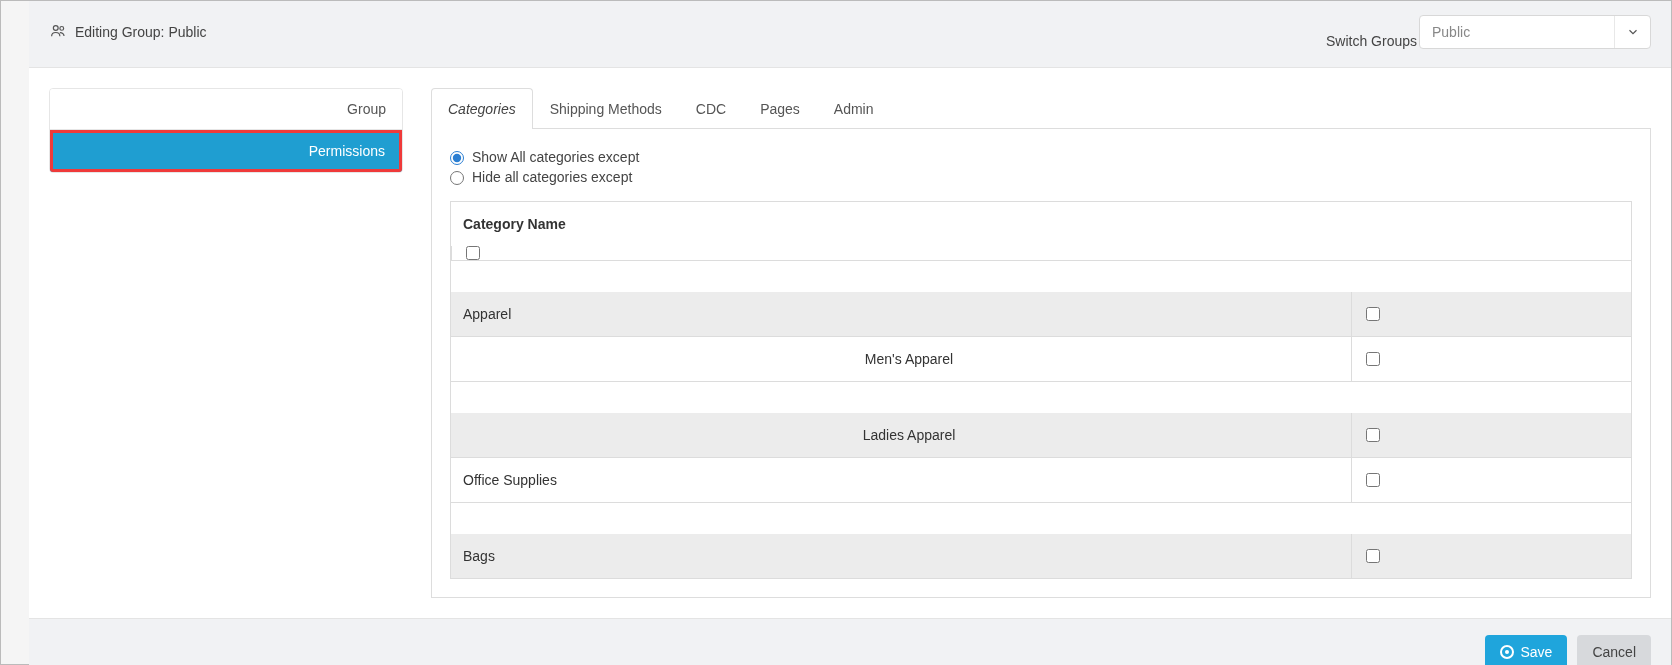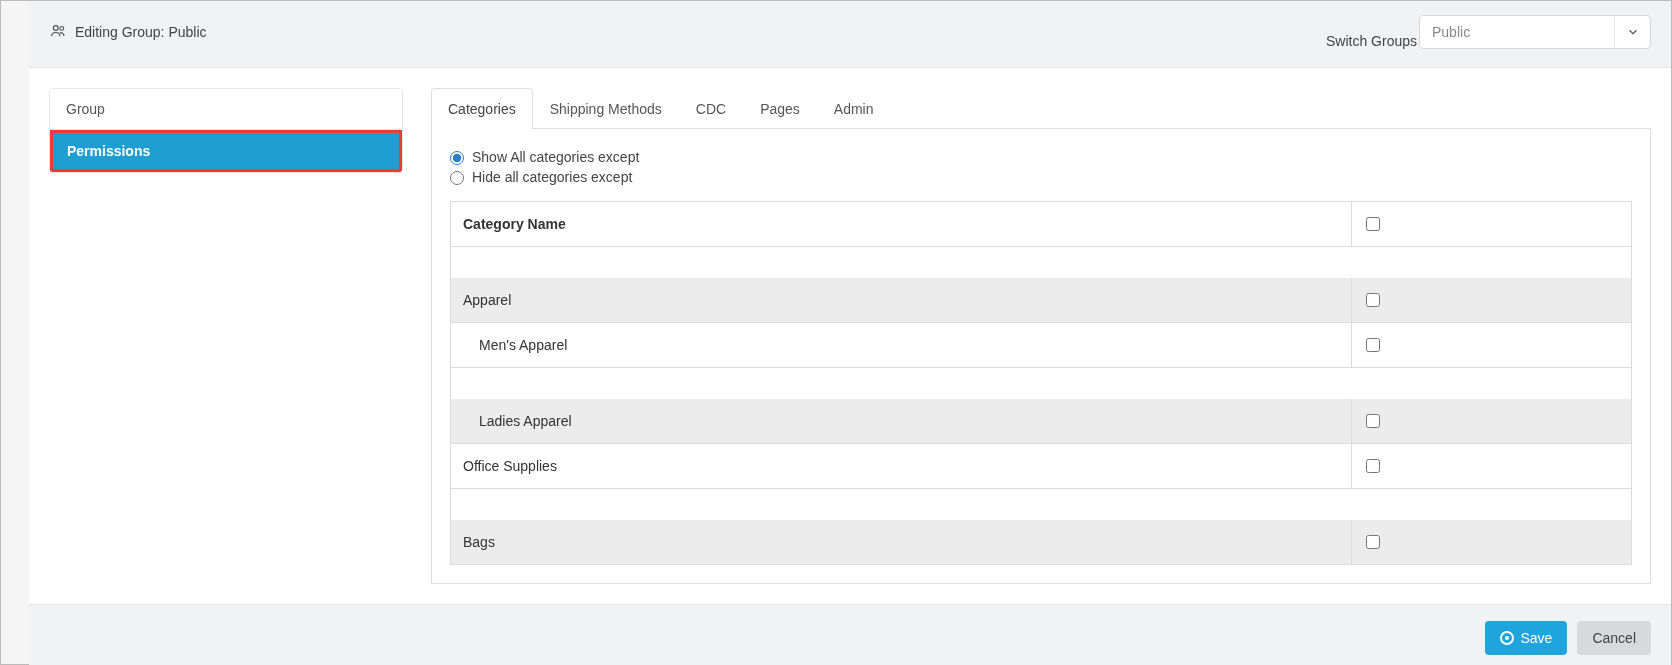--- a/index.html
+++ b/index.html
@@ -92,22 +92,23 @@
       border-radius: 4px;
       overflow: hidden;
     }
     .side-item {
       padding: 12px 16px;
       font-size: 14px;
       color: #555;
       border-bottom: 1px solid #e6e6e6;
       background: #fff;
       cursor: pointer;
-    }
-    .side-item:last-child { border-bottom: none; font-weight: bold; }
+      text-align: right;
+    }
+    .side-item:last-child { border-bottom: none; }
     .side-item.active {
       background: #1f9ed1;
       color: #fff;
       border: 3px solid #ef3a3a;
       padding: 10px 14px;
     }
     .content {
       flex: 1;
       display: flex;
       flex-direction: column;
@@ -133,20 +134,21 @@
       border: 1px solid transparent;
       border-bottom: none;
       margin-bottom: -1px;
     }
     .tab.active {
       border-color: #ddd;
       background: #fff;
       border-top-left-radius: 4px;
       border-top-right-radius: 4px;
       color: #444;
+      font-style: italic;
     }
     .tabpanel {
       border: 1px solid #ddd;
       border-top: none;
       padding: 18px;
     }
     .radios { margin-bottom: 14px; }
     .radio-row {
       display: flex;
       align-items: flex-end;
@@ -163,28 +165,28 @@
     .table {
       border: 1px solid #dcdcdc;
       width: 100%;
       font-size: 14px;
     }
     .trow {
       display: flex;
       border-bottom: 1px solid #dcdcdc;
     }
     .trow:last-child { border-bottom: none; }
-    .trow.header-row { background: #fff; font-weight: 700; }
+    .trow.header-row { background: #fff; font-weight: 700; flex-direction: column; }
     .trow.striped { background: #ececec; margin-top: 31px; }
     .tcell-name {
       flex: 1;
       padding: 14px 12px;
       color: #333;
     }
-    .tcell-name.indent1 { padding-left: 28px; }
+    .tcell-name.indent1 { padding-left: 28px; text-align: center; }
     .tcell-check {
       width: 280px;
       border-left: 1px solid #dcdcdc;
       display: flex;
       align-items: center;
       padding-left: 14px;
     }
     .tcell-check input[type="checkbox"] {
       width: 14px;
       height: 14px;

